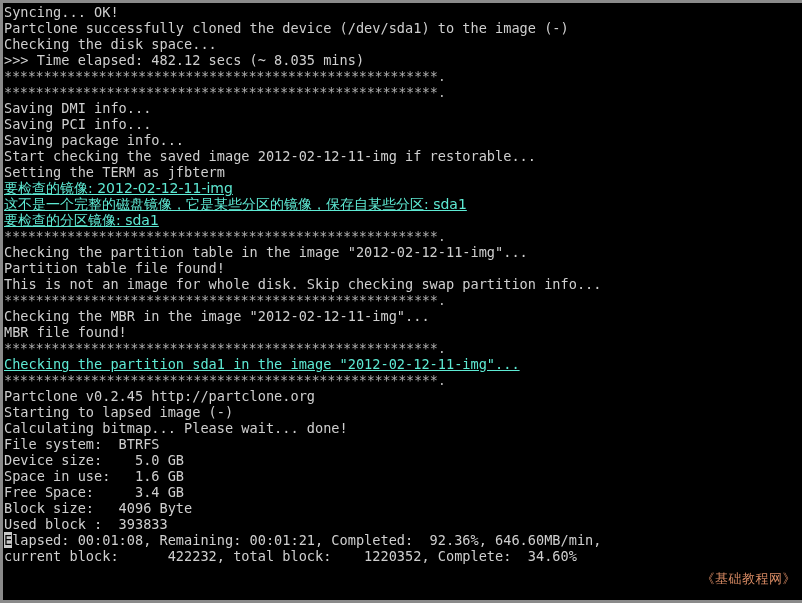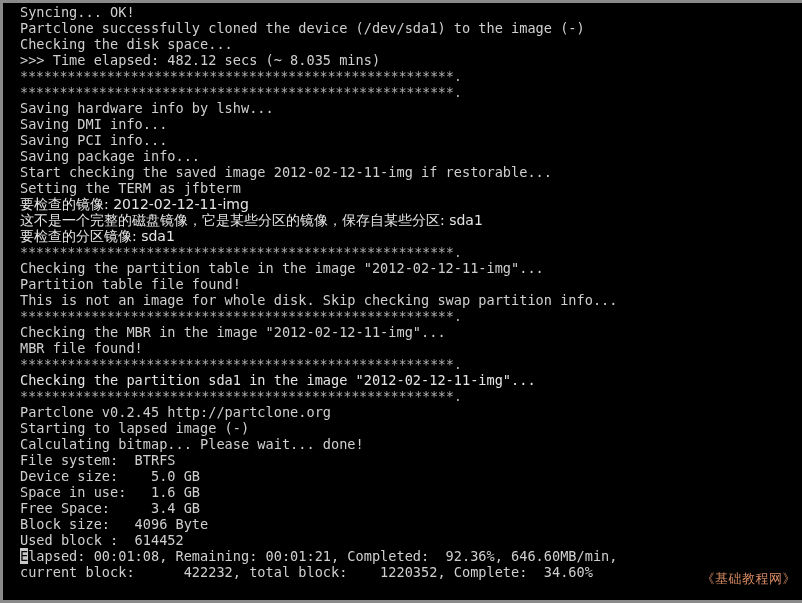--- a/index.html
+++ b/index.html
@@ -20,38 +20,38 @@
     height: 603px;
     background: #000000;
     box-sizing: border-box;
     border-top: 3px solid #8a8a8a;
     border-left: 3px solid #8a8a8a;
     border-bottom: 3px solid #8a8a8a;
     overflow: hidden;
   }
   #screen {
     position: absolute;
-    left: 16px;
+    left: 0;
     top: 0;
     width: 755px;
     padding: 1px 14px 0 1px;
     box-sizing: border-box;
   }
   .line {
     display: block;
     height: 16px;
     line-height: 16px;
     font-size: 13.6px;
     letter-spacing: 0px;
     white-space: pre;
     color: #c8c8c8;
     font-family: "DejaVu Sans Mono", "Liberation Mono", monospace;
   }
   .line.white   { color: #cfcfcf; }
-  .line.yellow  { color: #e5e5e5; }
+  .line.yellow  { color: #5eead4; text-decoration: underline; }
   .line.stars   { color: #b0b0b0; letter-spacing: -0.3px; }
   .line.cjk     { font-family: "DejaVu Sans", "Liberation Sans", sans-serif; font-size: 14px; }
   .cursor-cell {
     background: #c8c8c8;
     color: #000000;
   }
   #watermark {
     position: absolute;
     right: 6px;
     bottom: 13px;
@@ -67,21 +67,20 @@
 <body>
 
 <div id="terminal-window">
   <div id="screen">
       <div class="line white">Syncing... OK!</div>
       <div class="line white">Partclone successfully cloned the device (/dev/sda1) to the image (-)</div>
       <div class="line white">Checking the disk space...</div>
       <div class="line white">&gt;&gt;&gt; Time elapsed: 482.12 secs (~ 8.035 mins)</div>
       <div class="line stars">*******************************************************.</div>
       <div class="line stars">*******************************************************.</div>
-      <div class="line white">Saving hardware info by lshw...</div>
       <div class="line white">Saving DMI info...</div>
       <div class="line white">Saving PCI info...</div>
       <div class="line white">Saving package info...</div>
       <div class="line white">Start checking the saved image 2012-02-12-11-img if restorable...</div>
       <div class="line white">Setting the TERM as jfbterm</div>
       <div class="line yellow cjk">要检查的镜像: 2012-02-12-11-img</div>
       <div class="line yellow cjk">这不是一个完整的磁盘镜像，它是某些分区的镜像，保存自某些分区: sda1</div>
       <div class="line yellow cjk">要检查的分区镜像: sda1</div>
       <div class="line stars">*******************************************************.</div>
       <div class="line white">Checking the partition table in the image "2012-02-12-11-img"...</div>
@@ -94,18 +93,18 @@
       <div class="line yellow">Checking the partition sda1 in the image "2012-02-12-11-img"...</div>
       <div class="line stars">*******************************************************.</div>
       <div class="line white">Partclone v0.2.45 http://partclone.org</div>
       <div class="line white">Starting to lapsed image (-)</div>
       <div class="line white">Calculating bitmap... Please wait... done!</div>
       <div class="line white">File system:  BTRFS</div>
       <div class="line white">Device size:    5.0 GB</div>
       <div class="line white">Space in use:   1.6 GB</div>
       <div class="line white">Free Space:     3.4 GB</div>
       <div class="line white">Block size:   4096 Byte</div>
-      <div class="line white">Used block :  614452</div>
+      <div class="line white">Used block :  393833</div>
       <div class="line white"><span class="cursor-cell">E</span><span>lapsed: 00:01:08, Remaining: 00:01:21, Completed:  92.36%, 646.60MB/min,</span></div>
       <div class="line white">current block:      422232, total block:    1220352, Complete:  34.60%</div>
     </div>
   <div id="watermark">《基础教程网》</div>
 </div>
 
 </body></html>

